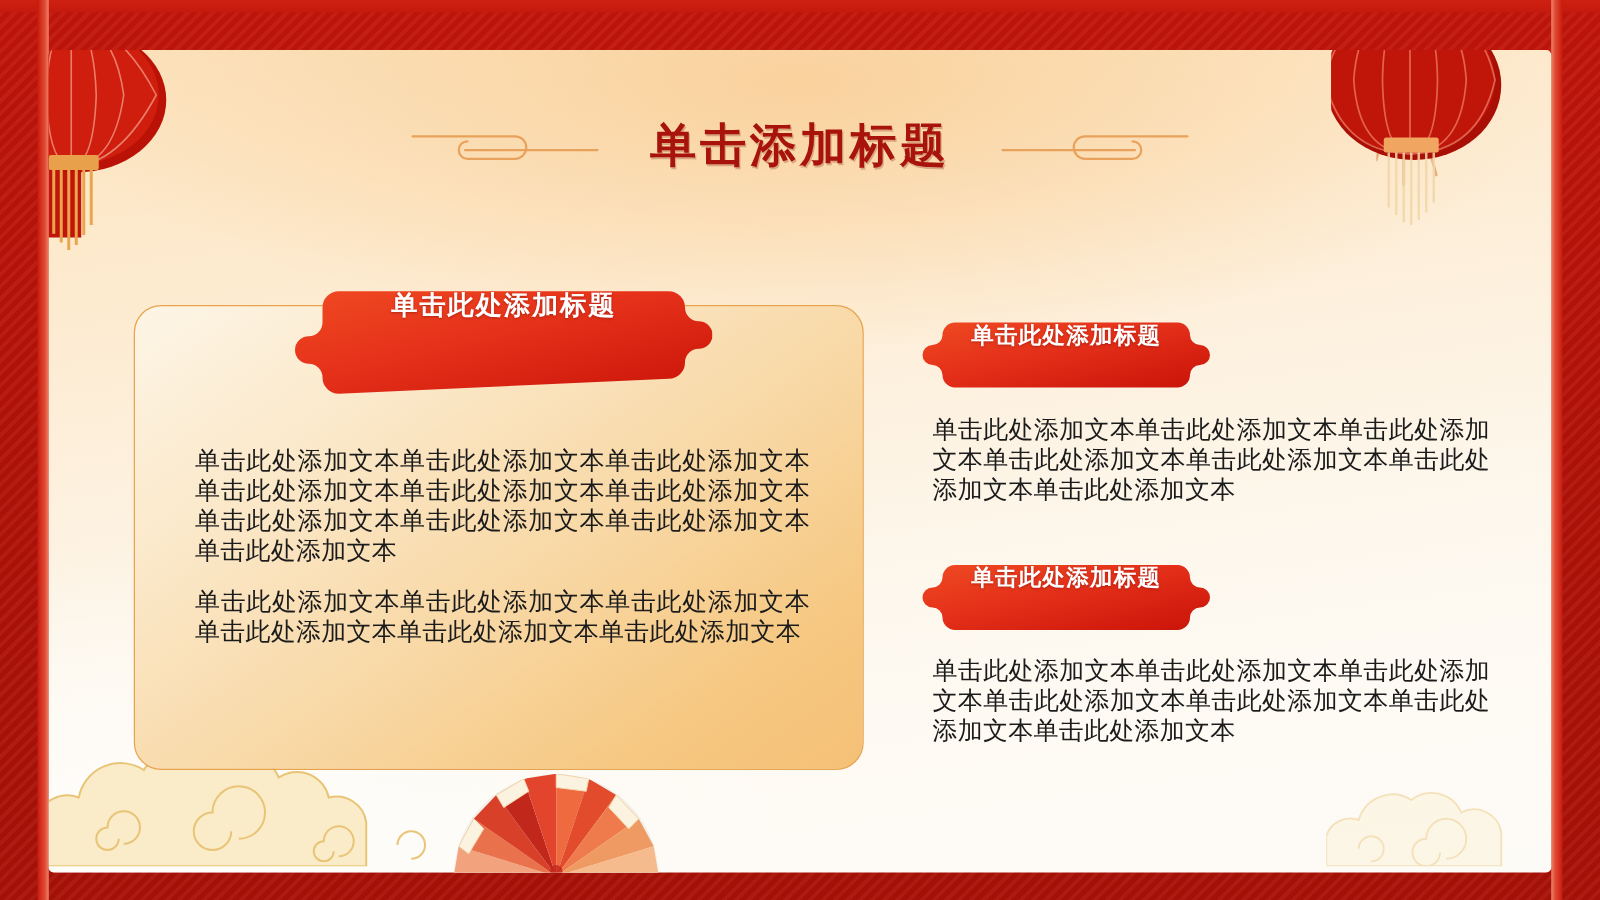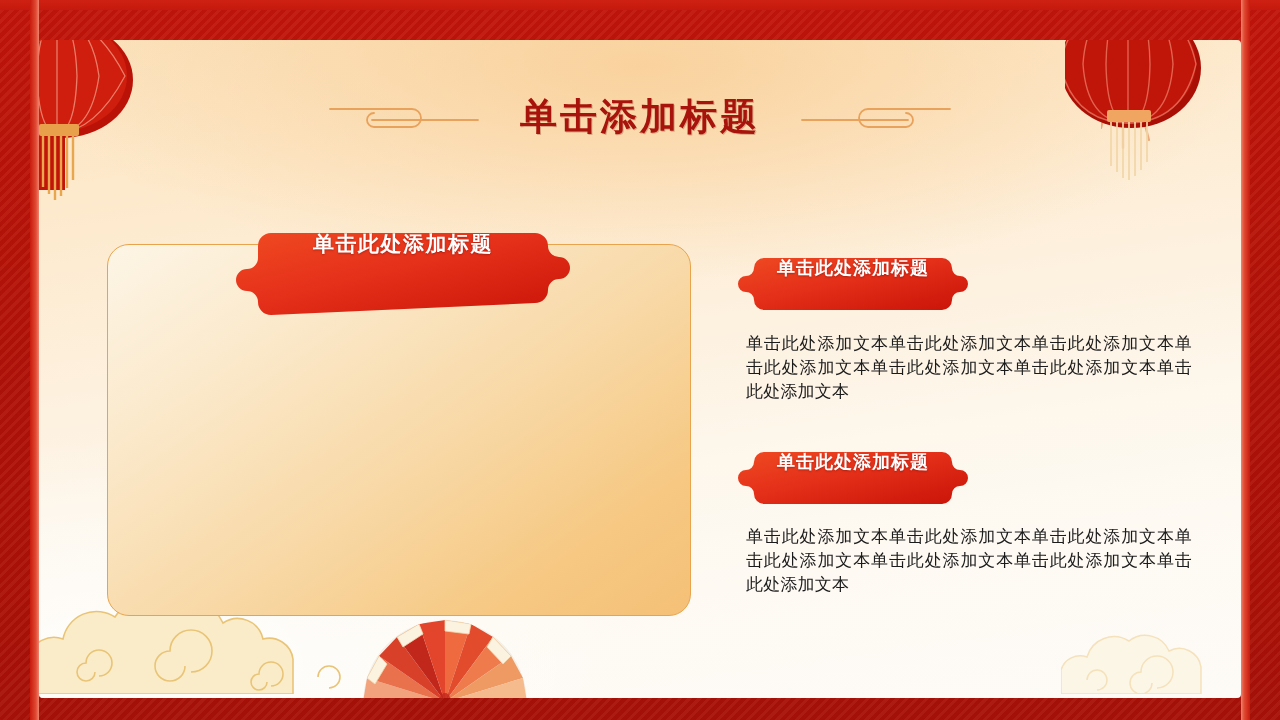--- a/index.html
+++ b/index.html
@@ -164,21 +164,21 @@
     width: 232px;
     height: 58px;
   }
   .banner-r1 .banner-label,
   .banner-r2 .banner-label { font-size: 18px; letter-spacing: 1px; }
 
   
   .body-text {
     position: absolute;
     color: #1b1b1b;
-    font-size: 17px;
+    font-size: 20px;
     line-height: 24px;
     letter-spacing: 0.2px;
     text-align: justify;
   }
   .lp1 { left: 117px; top: 317px; width: 492px; }
   .lp2 { left: 117px; top: 430px; width: 492px; }
   .rp1 { left: 707px; top: 292px; width: 446px; }
   .rp2 { left: 707px; top: 485px; width: 446px; }
 </style>
 </head>
@@ -369,20 +369,22 @@
                  a13,13 0 0,1 -13,13
                  L35,85
                  a13,13 0 0,1 -13,-13
                  a11,11 0 0,0 -11,-11
                  a11,11 0 0,1 0,-22
                  a11,11 0 0,0 11,-11 Z" fill="url(#bgLeft)"></path>
       </svg>
       <span class="banner-label">单击此处添加标题</span>
     </div>
 
+    <div class="body-text lp1">单击此处添加文本单击此处添加文本单击此处添加文本单击此处添加文本单击此处添加文本单击此处添加文本单击此处添加文本单击此处添加文本单击此处添加文本单击此处添加文本</div>
+    <div class="body-text lp2">单击此处添加文本单击此处添加文本单击此处添加文本单击此处添加文本单击此处添加文本单击此处添加文本</div>
 
     <div class="banner banner-r1">
       <svg class="banner-shape" viewBox="0 0 232 58" preserveAspectRatio="none">
         <defs>
           <linearGradient id="bgR1" x1="0" y1="0" x2="1" y2="1">
             <stop offset="0%" stop-color="#ef4a22"></stop>
             <stop offset="45%" stop-color="#e42f19"></stop>
             <stop offset="100%" stop-color="#c81308"></stop>
           </linearGradient>
         </defs>

